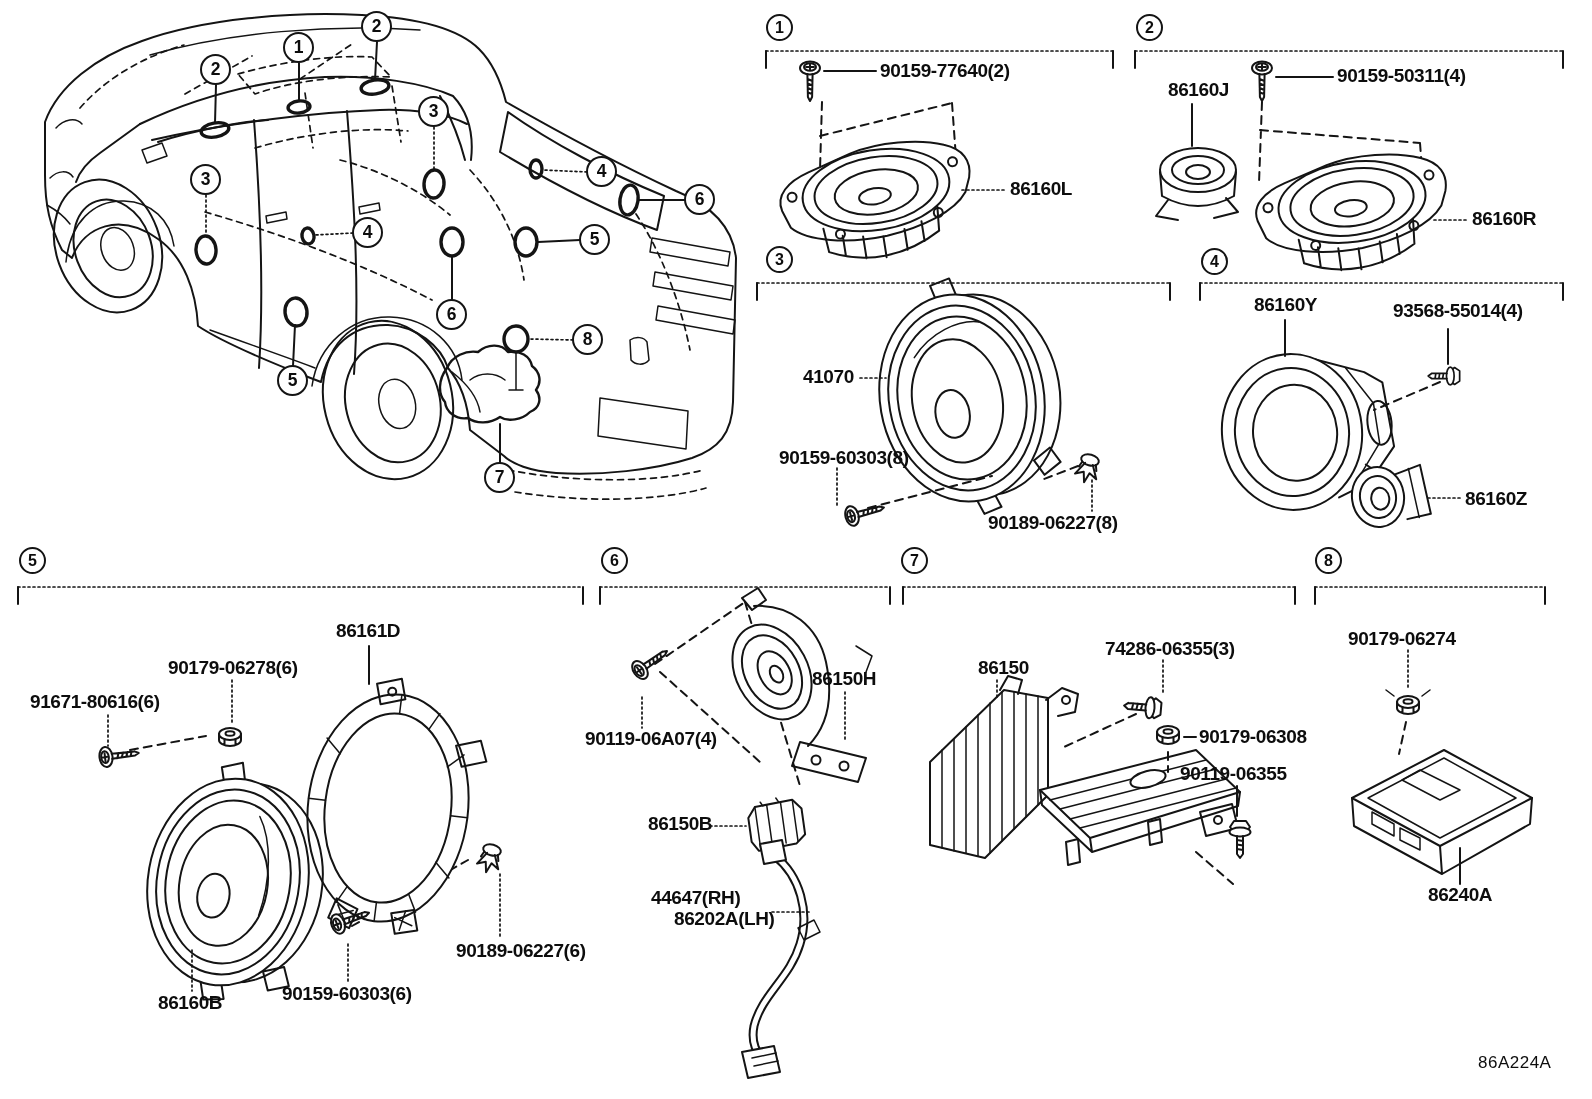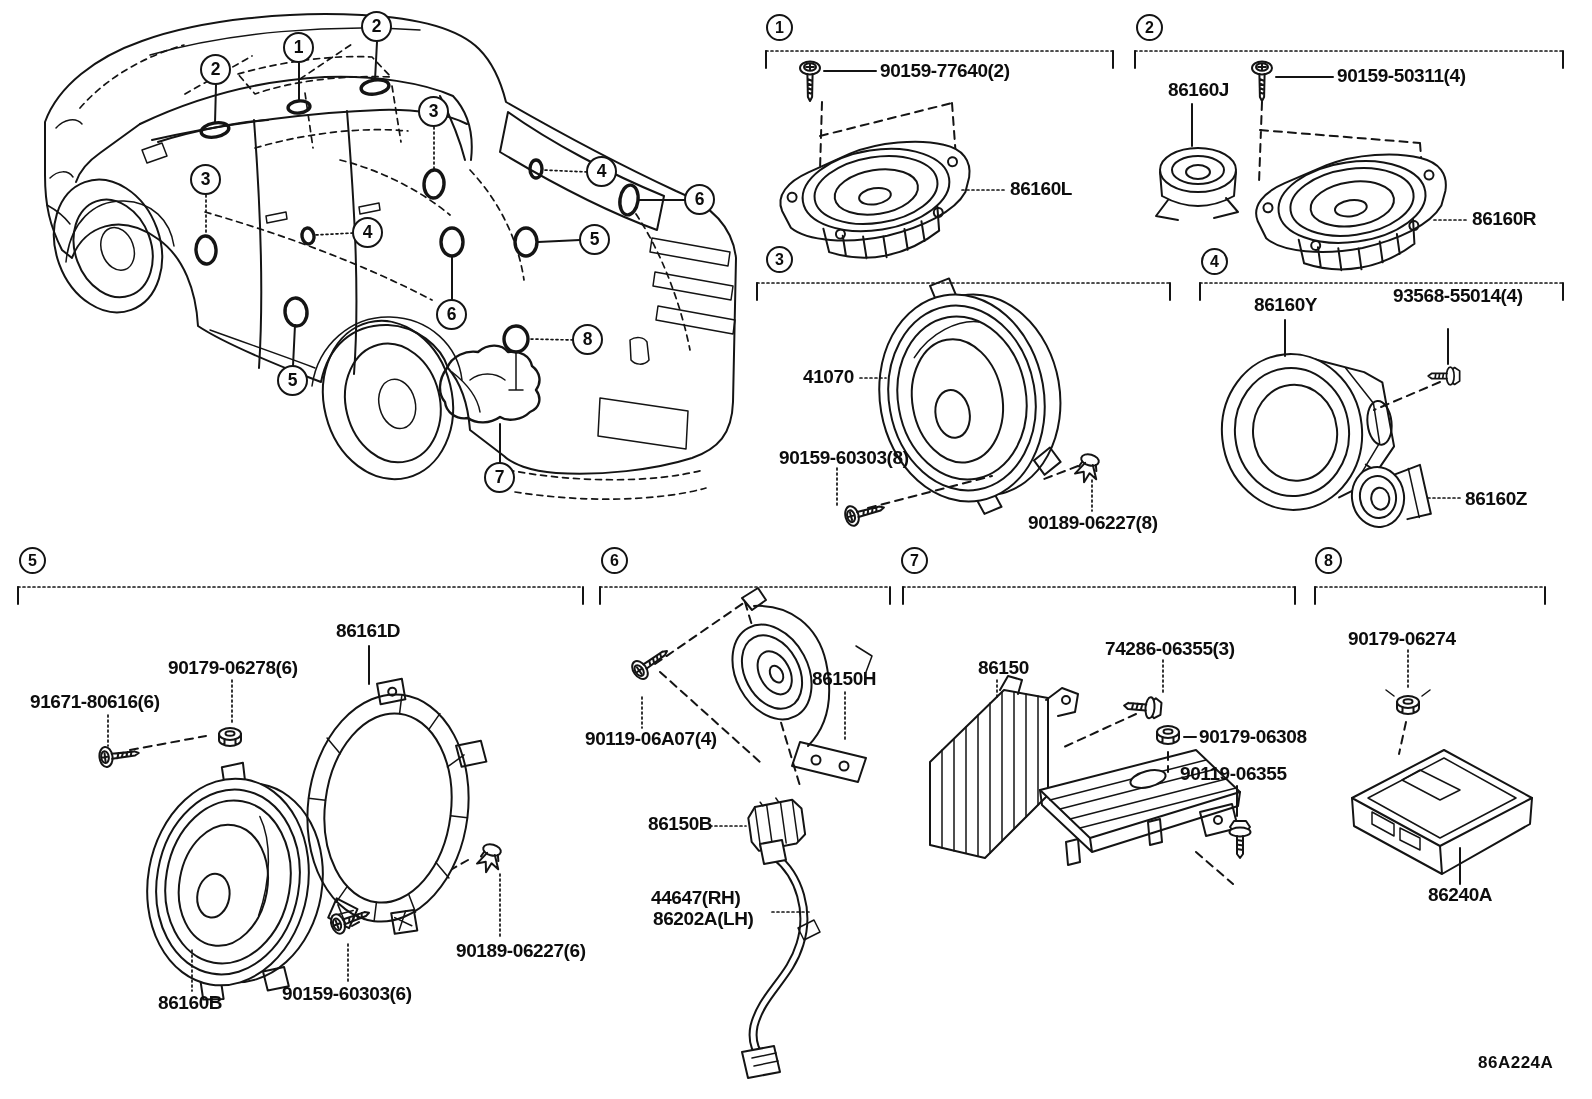--- a/index.html
+++ b/index.html
@@ -11,21 +11,21 @@
     position:absolute;font-weight:700;font-size:19px;letter-spacing:-0.4px;
     white-space:nowrap;color:#0d0d0d;line-height:1;
   }
   .co,.sc{
     position:absolute;box-sizing:border-box;border:2.6px solid #141414;border-radius:50%;
     background:#fff;display:flex;align-items:center;justify-content:center;
     font-weight:700;color:#0d0d0d;
   }
   .co{width:31px;height:31px;font-size:17.5px;}
   .sc{width:27px;height:27px;font-size:16px;}
-  .code{position:absolute;font-weight:700;font-size:17px;letter-spacing:0.5px;}
+  .code{position:absolute;font-weight:400;font-size:17px;letter-spacing:0.5px;}
   svg{position:absolute;left:0;top:0;}
   .k{stroke:#141414;fill:none;stroke-width:2;stroke-linecap:round;stroke-linejoin:round;}
   .kt{stroke-width:1.5;}
   .kk{stroke-width:2.4;}
   .fw{fill:#fff;}
   .dash{stroke-dasharray:8 6;}
   .dash2{stroke-dasharray:6 5;stroke-width:1.7;}
   .dot{stroke-dasharray:2 3;stroke-width:1.7;}
   .mark{stroke-width:3.4;}
   .tubeO{stroke:#141414;stroke-width:9;fill:none;stroke-linecap:round;}
@@ -313,38 +313,38 @@
 
   <div class="lbl" style="left:880px;top:61px">90159-77640(2)</div>
   <div class="lbl" style="left:1010px;top:179px">86160L</div>
 
   <div class="lbl" style="left:1168px;top:80px">86160J</div>
   <div class="lbl" style="left:1337px;top:66px">90159-50311(4)</div>
   <div class="lbl" style="left:1472px;top:209px">86160R</div>
 
   <div class="lbl" style="left:803px;top:367px">41070</div>
   <div class="lbl" style="left:779px;top:448px">90159-60303(8)</div>
-  <div class="lbl" style="left:1028px;top:513px">90189-06227(8)</div>
+  <div class="lbl" style="left:988px;top:513px">90189-06227(8)</div>
 
   <div class="lbl" style="left:1254px;top:295px">86160Y</div>
-  <div class="lbl" style="left:1393px;top:286px">93568-55014(4)</div>
+  <div class="lbl" style="left:1393px;top:301px">93568-55014(4)</div>
   <div class="lbl" style="left:1465px;top:489px">86160Z</div>
 
   <div class="lbl" style="left:168px;top:658px">90179-06278(6)</div>
   <div class="lbl" style="left:30px;top:692px">91671-80616(6)</div>
   <div class="lbl" style="left:336px;top:621px">86161D</div>
   <div class="lbl" style="left:158px;top:993px">86160B</div>
   <div class="lbl" style="left:282px;top:984px">90159-60303(6)</div>
   <div class="lbl" style="left:456px;top:941px">90189-06227(6)</div>
 
   <div class="lbl" style="left:585px;top:729px">90119-06A07(4)</div>
   <div class="lbl" style="left:812px;top:669px">86150H</div>
   <div class="lbl" style="left:648px;top:814px">86150B</div>
   <div class="lbl" style="left:651px;top:888px">44647(RH)</div>
-  <div class="lbl" style="left:653px;top:909px">86202A(LH)</div>
+  <div class="lbl" style="left:674px;top:909px">86202A(LH)</div>
 
   <div class="lbl" style="left:978px;top:658px">86150</div>
   <div class="lbl" style="left:1105px;top:639px">74286-06355(3)</div>
   <div class="lbl" style="left:1199px;top:727px">90179-06308</div>
   <div class="lbl" style="left:1180px;top:764px">90119-06355</div>
 
   <div class="lbl" style="left:1348px;top:629px">90179-06274</div>
   <div class="lbl" style="left:1428px;top:885px">86240A</div>
 
   <div class="code" style="left:1478px;top:1053px">86A224A</div>

